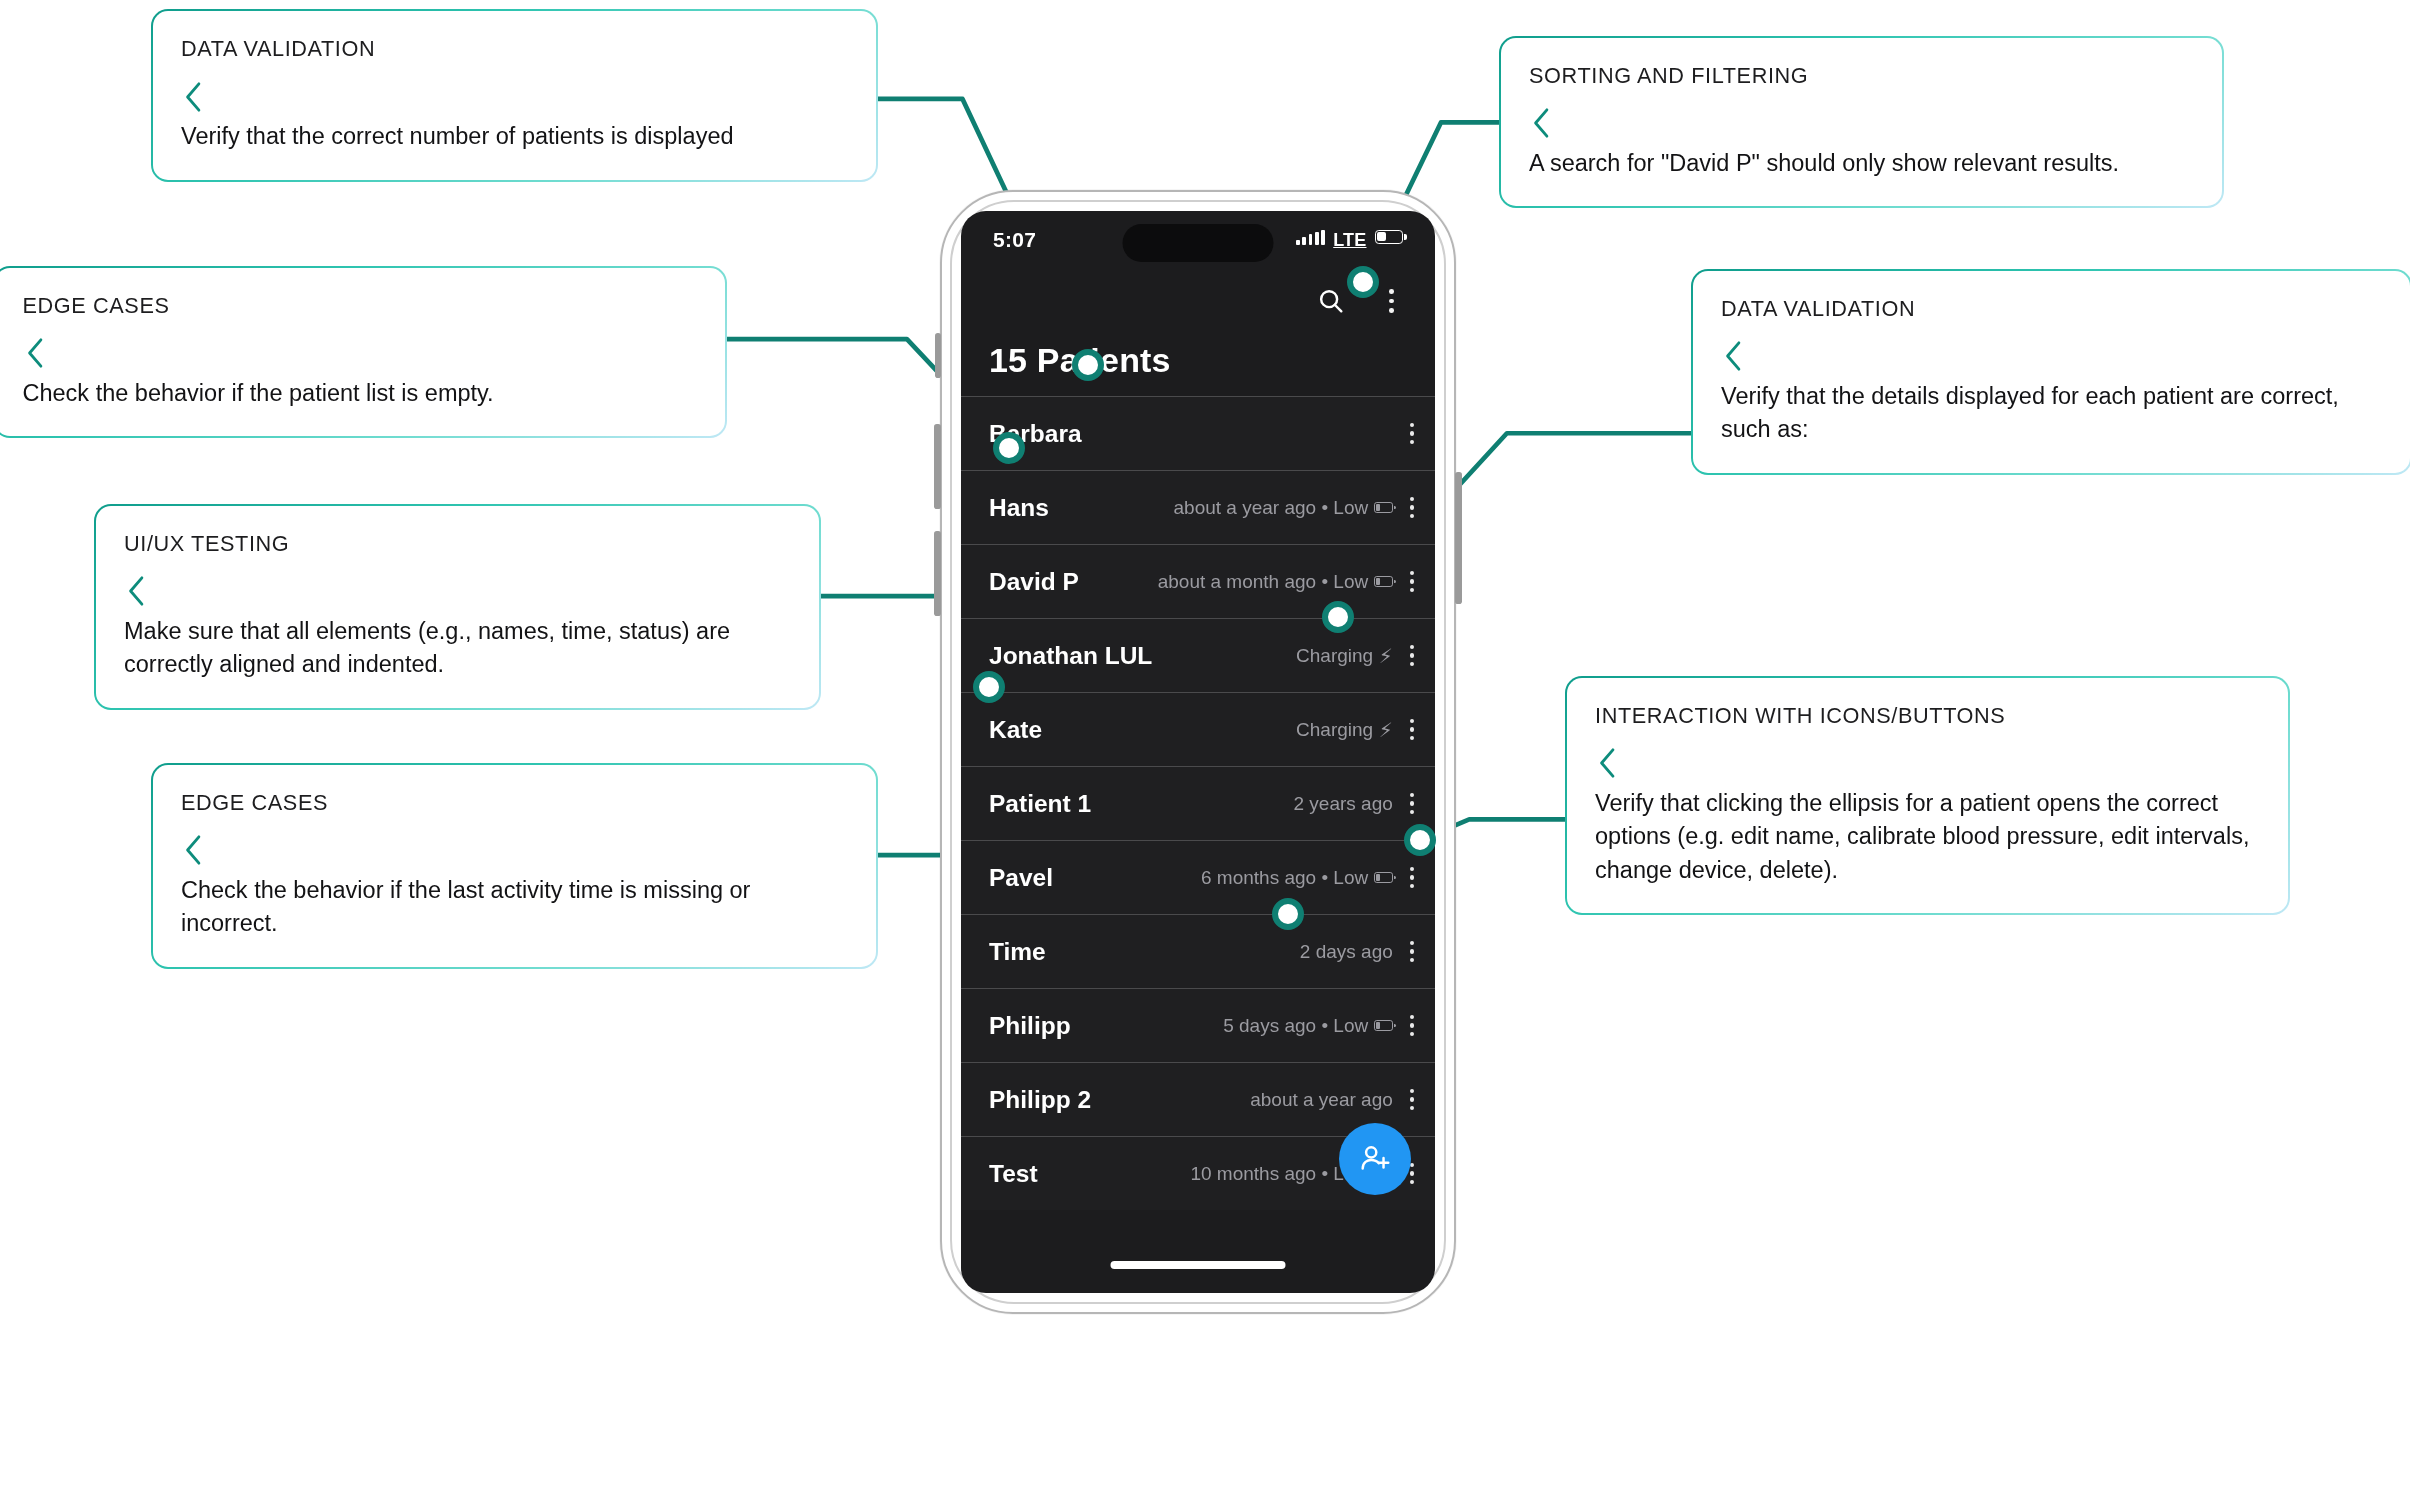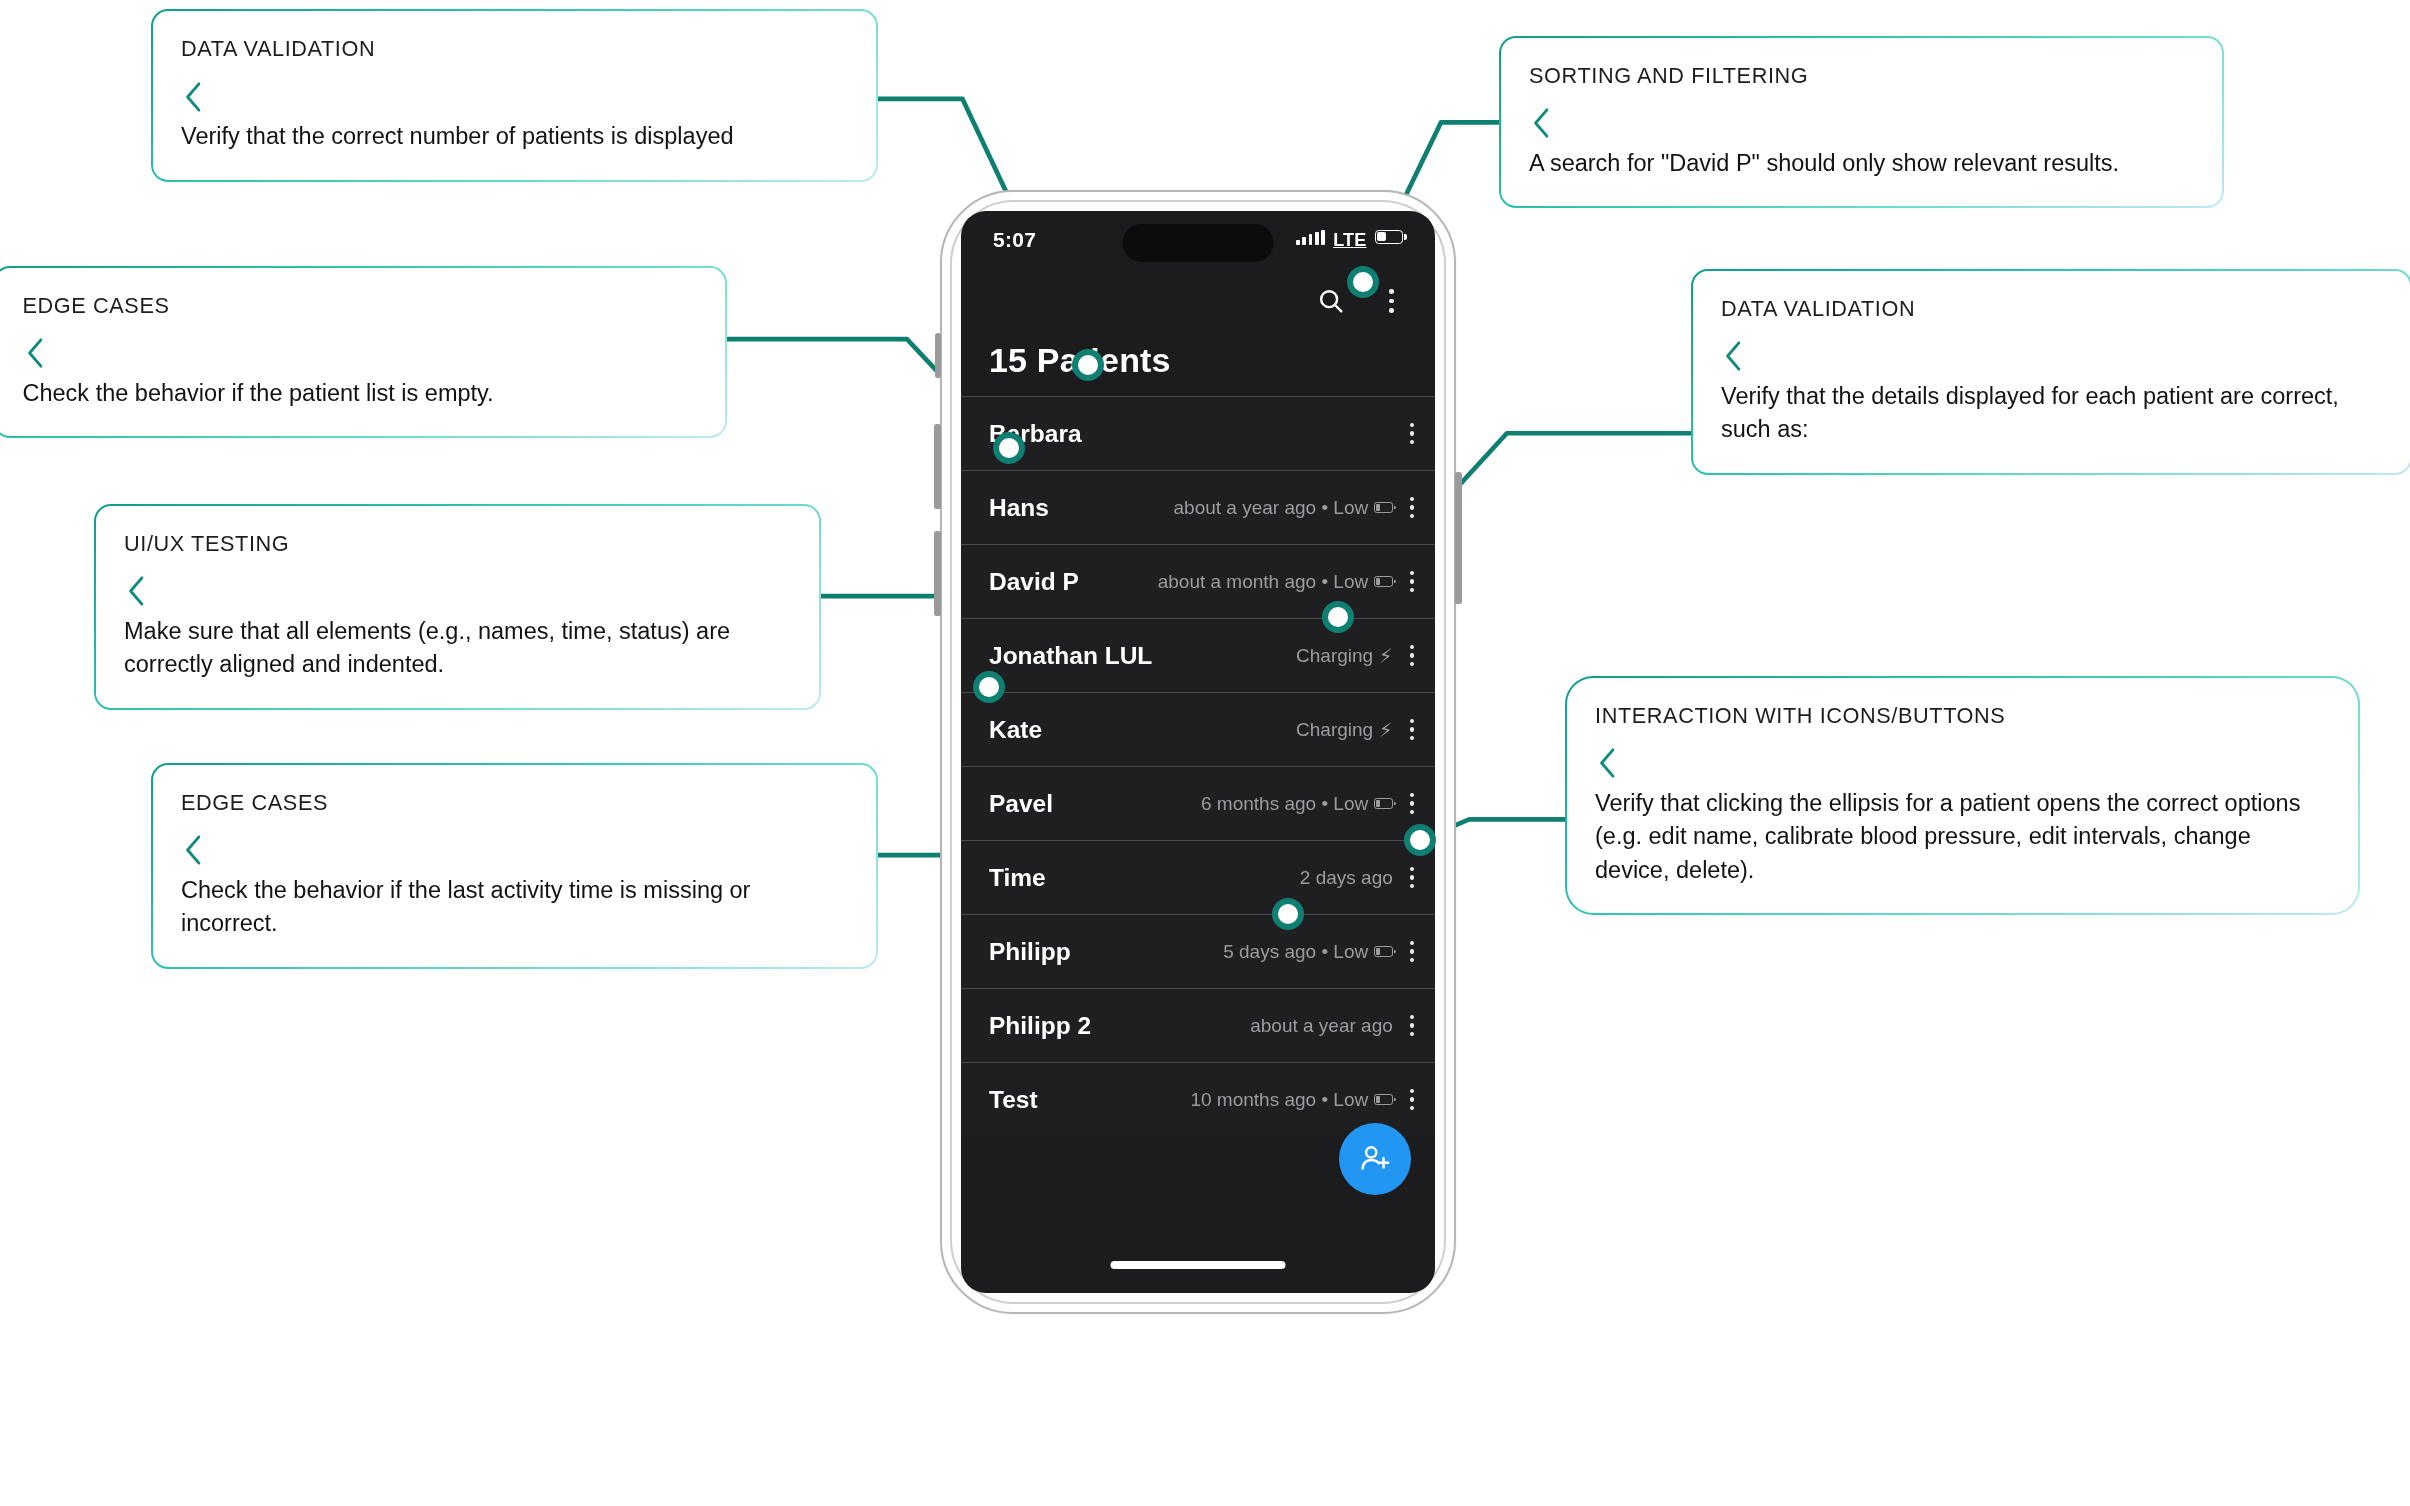--- a/index.html
+++ b/index.html
@@ -54,21 +54,21 @@
   .callout ul{margin:3.8px 0 0 0;padding:0 0 0 32px;list-style:none;}
   .callout li{position:relative;font-size:23.5px;line-height:1.42;color:#131315;margin-top:1.9px;}
   .callout li:before{content:"•";position:absolute;left:-19px;top:0;}
 
   
   #c-top-left   {left:151px;  top:9.4px;   width:727px;}
   #c-sorting    {left:1499px; top:36px;   width:725px;}
   #c-edge-empty {left:-7.5px;   top:266px;  width:734px;}
   #c-datavalid2 {left:1691px; top:269px;  width:721px;}
   #c-uiux       {left:94px;  top:504px;  width:727px;}
-  #c-interaction{left:1565px; top:676px;  width:795px;border-radius:28px;}
+  #c-interaction{left:1565px; top:676px;  width:725px;}
   #c-edge-time  {left:151px;  top:763px;  width:727px;}
 
   
   #phone{
     position:absolute;left:940px;top:190px;width:516px;height:1124px;z-index:6;
   }
   #phone .outer{
     position:absolute;inset:0;
     border-radius:73px;
     background:#ffffff;
@@ -403,20 +403,31 @@
             <span>Charging</span>
             <span class="bolt">⚡</span>
           </span>
         <span class="kebab2">
             <b></b>
             <b></b>
             <b></b>
           </span>
       </div>
 
+      <div class="row">
+        <span class="nm">Patient 1</span>
+        <span class="meta">
+            <span>2 years ago</span>
+          </span>
+        <span class="kebab2">
+            <b></b>
+            <b></b>
+            <b></b>
+          </span>
+      </div>
 
       <div class="row">
         <span class="nm">Pavel</span>
         <span class="meta">
             <span>6 months ago • Low</span>
             <span class="bat-sm">
               <i></i>
             </span>
           </span>
         <span class="kebab2">

